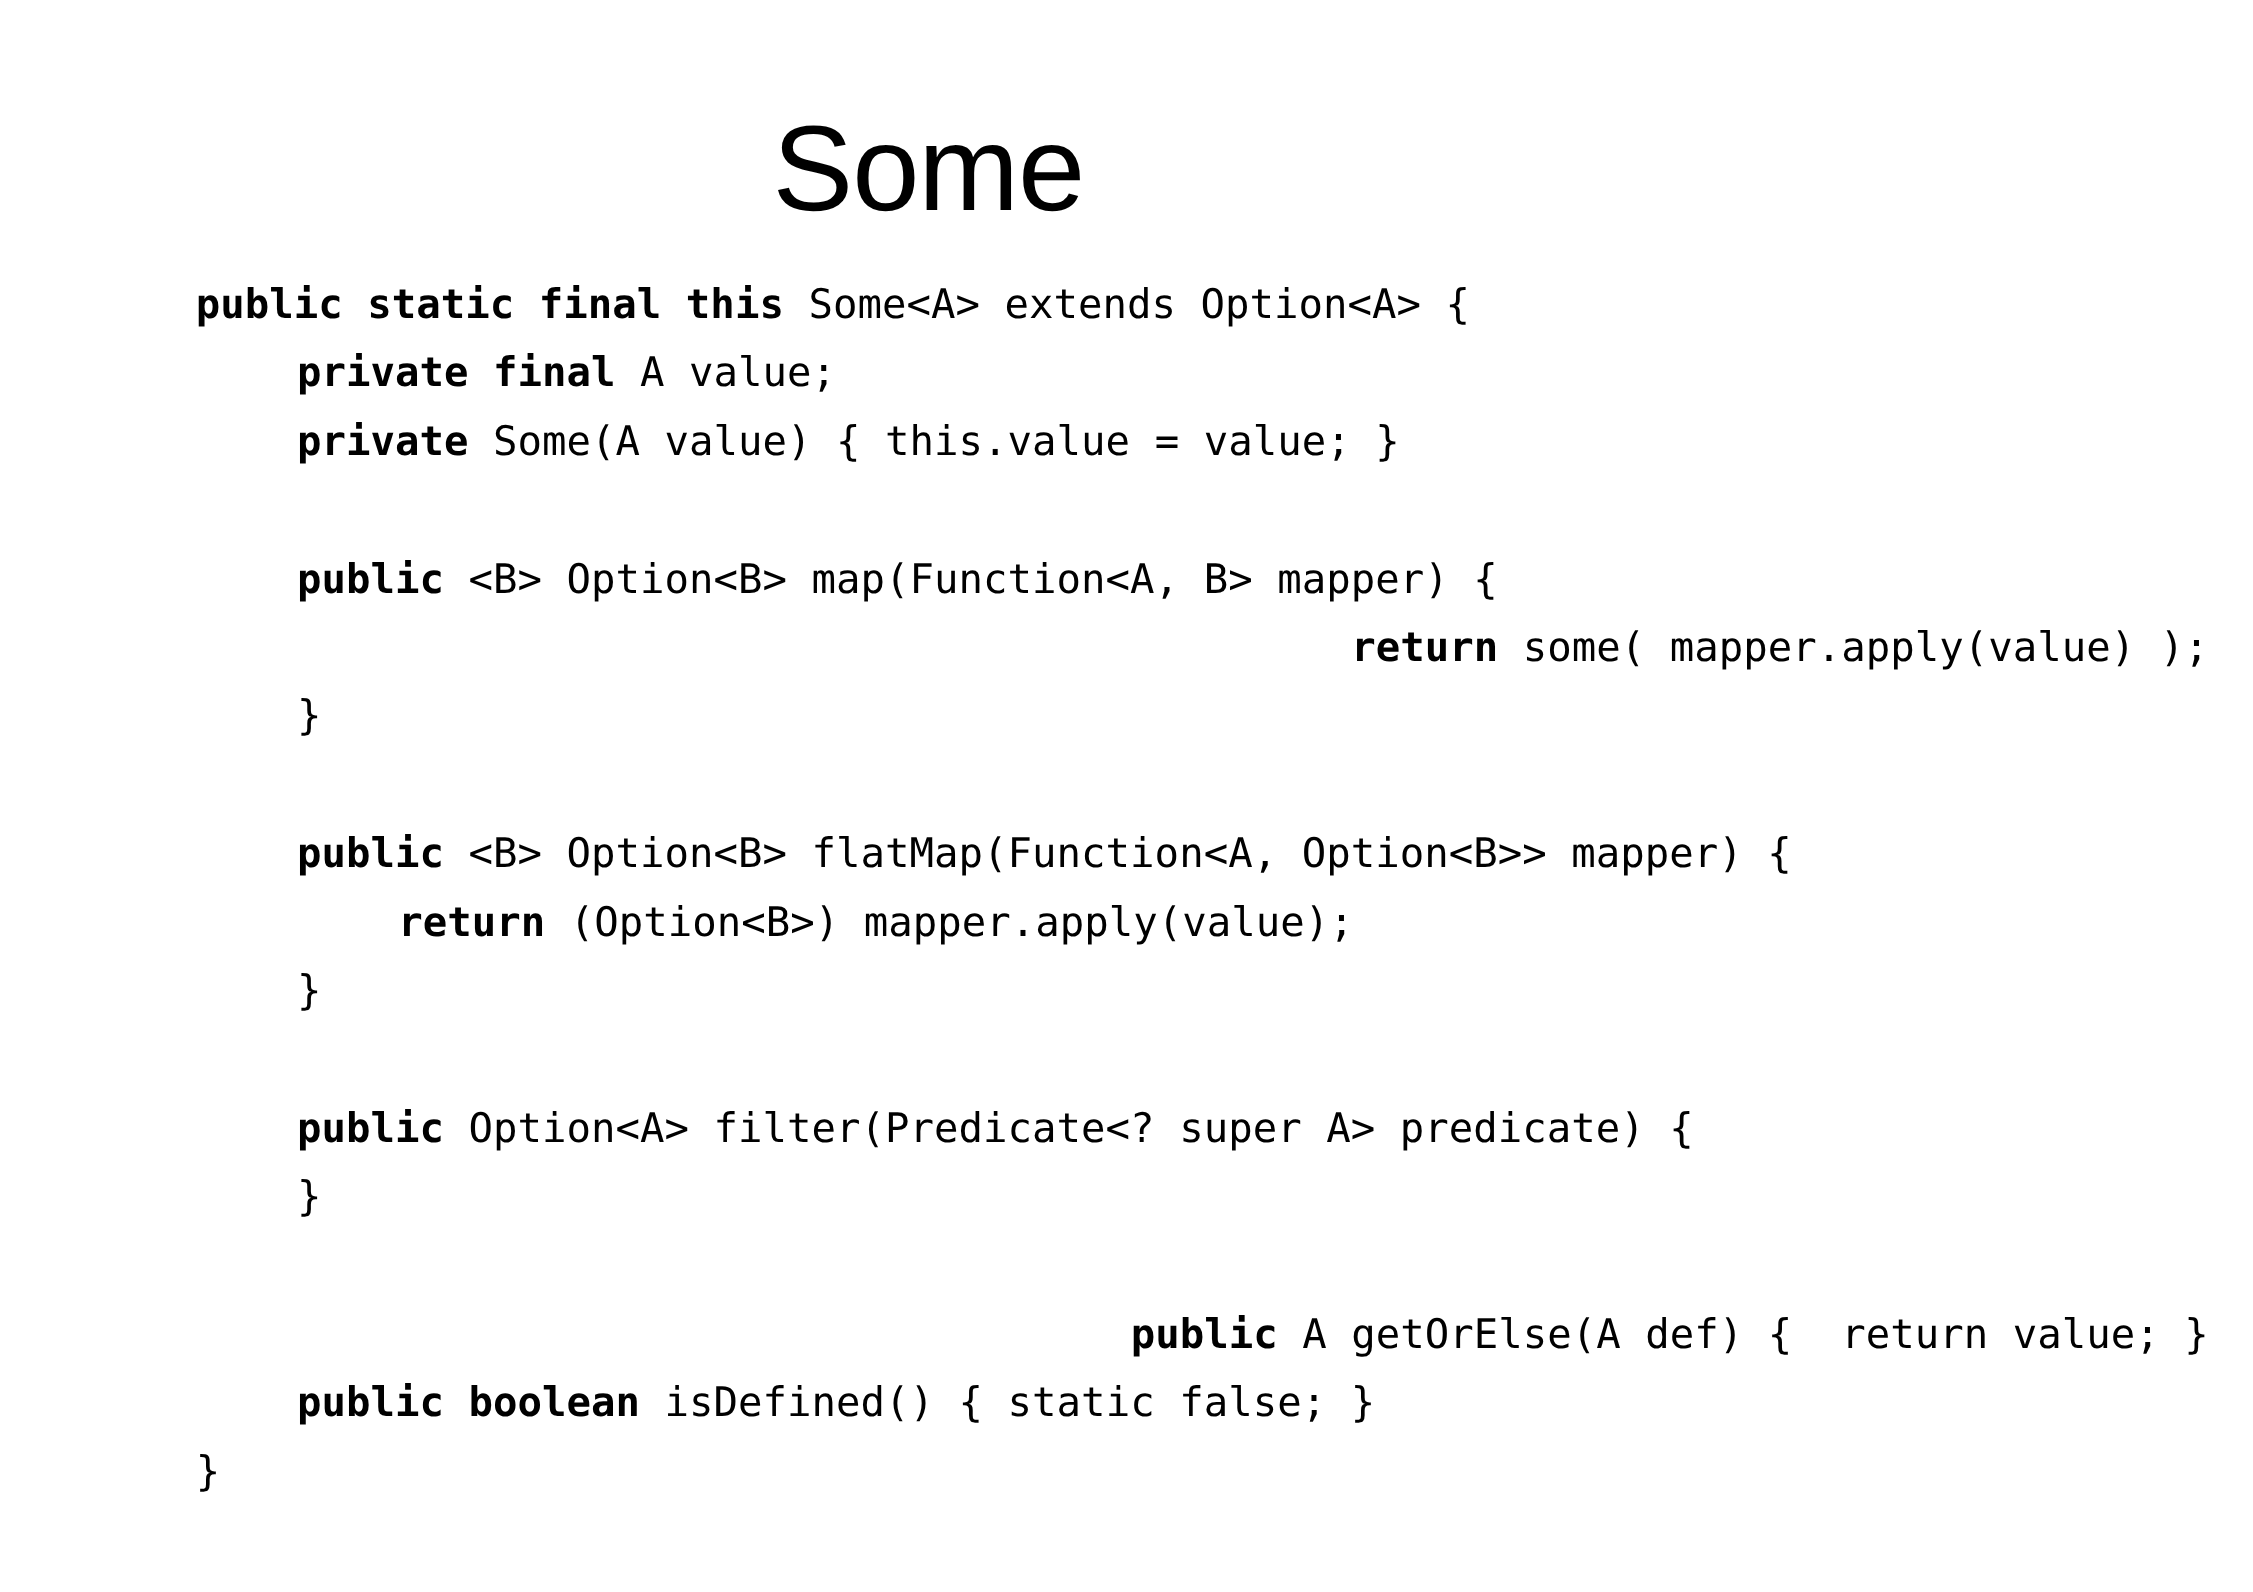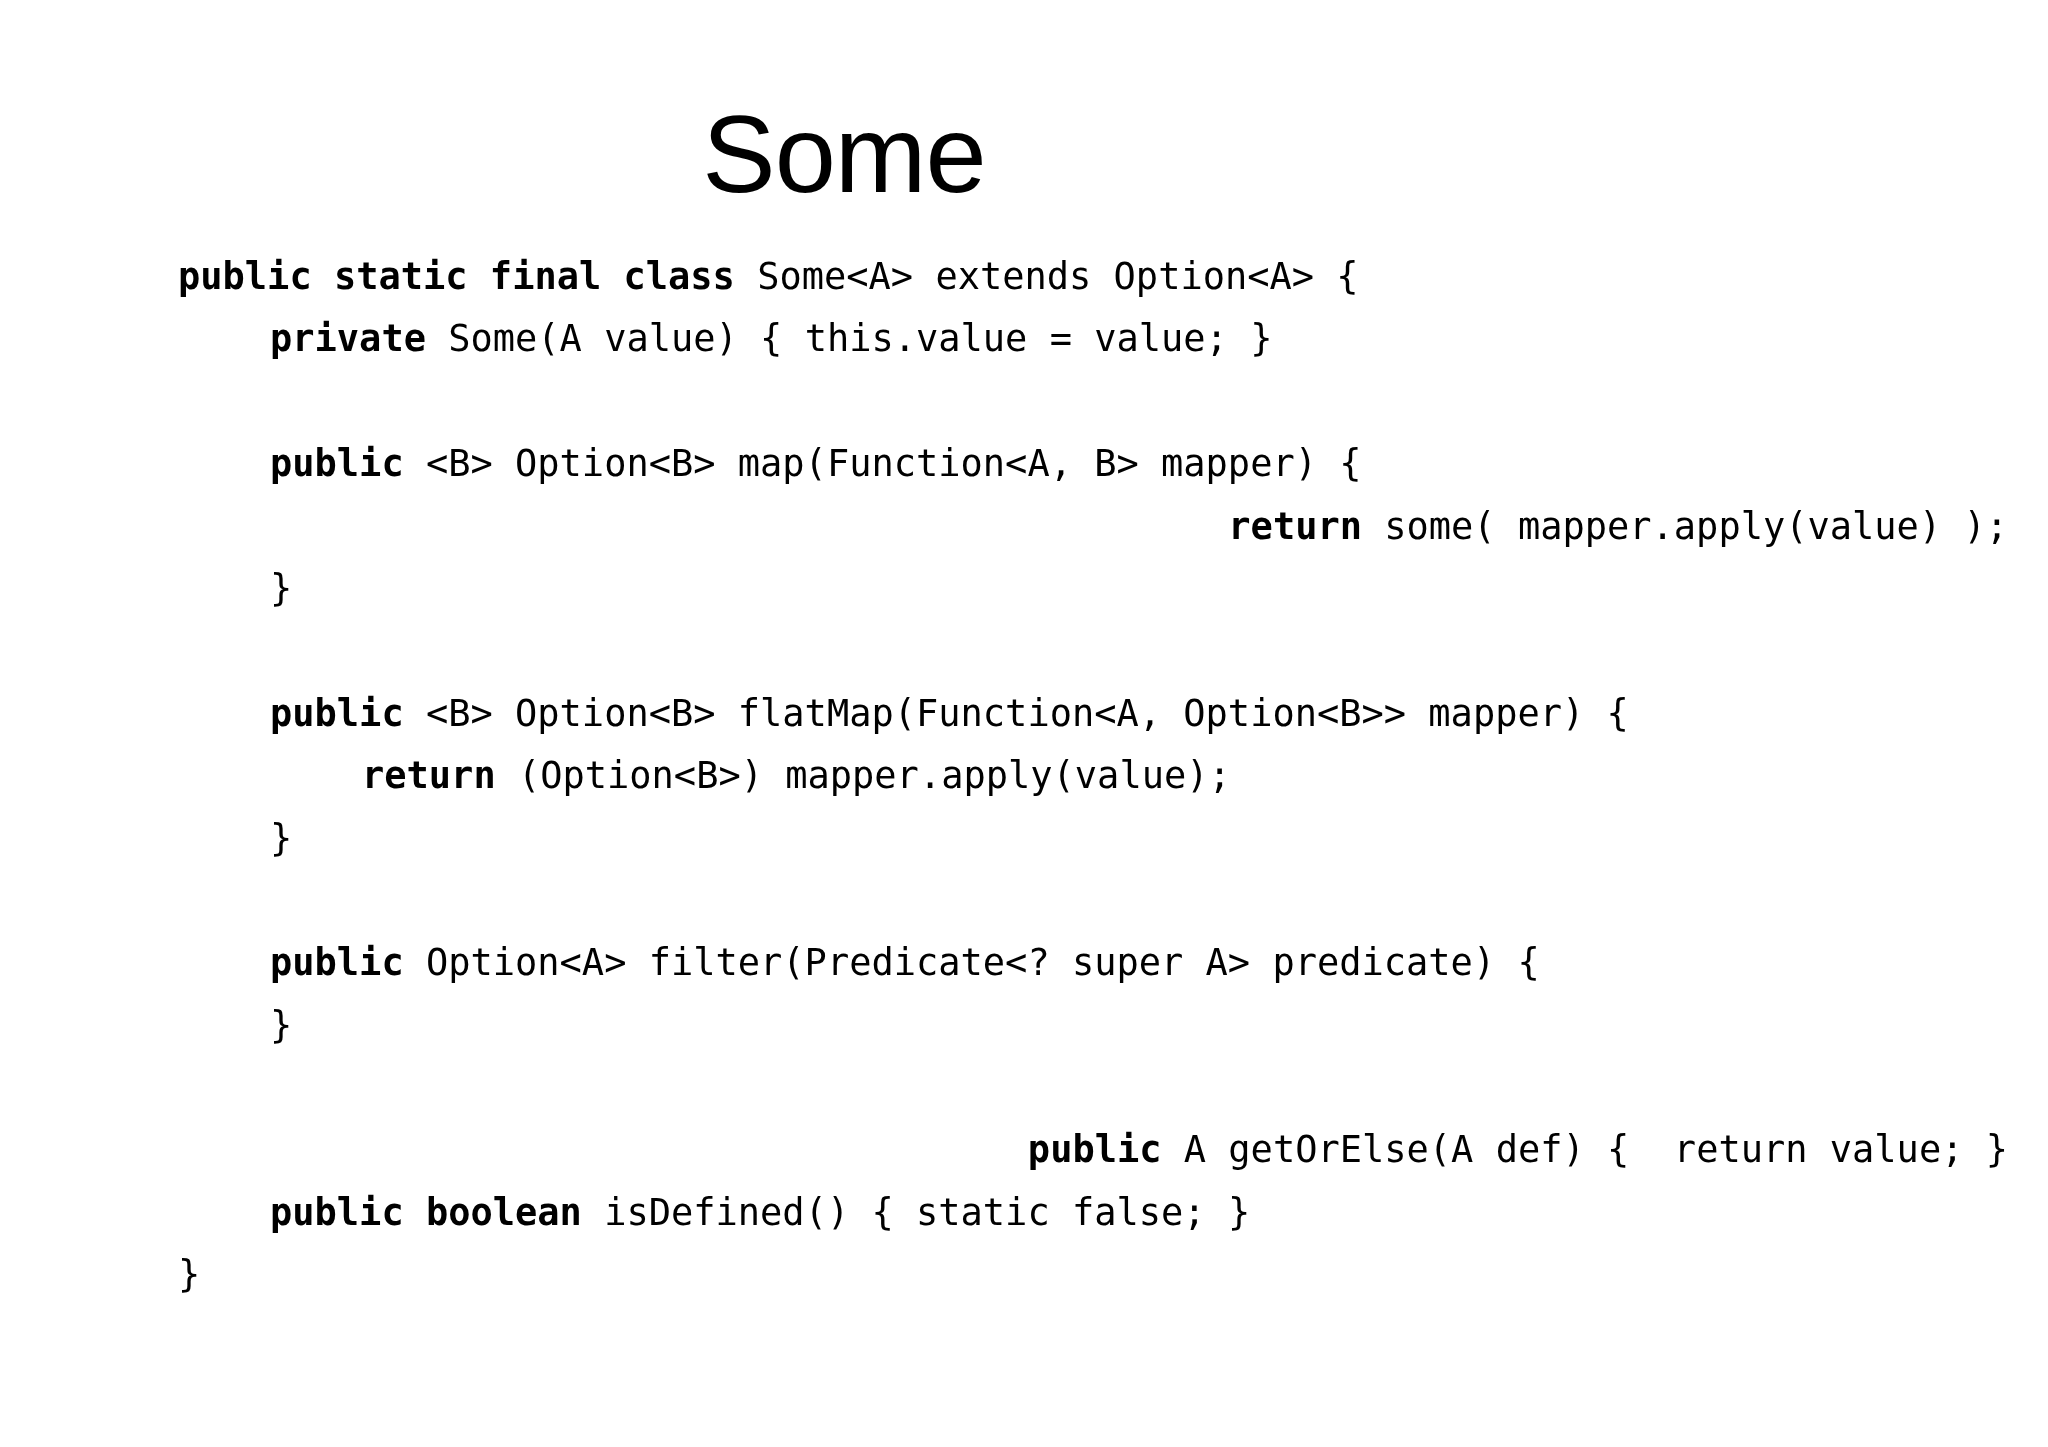--- a/index.html
+++ b/index.html
@@ -51,21 +51,22 @@
   .code-line .plain {
     font-weight: 400;
   }
 </style>
 </head>
 <body>
 
 <div class="slide">
   <div class="slide-title">Some</div>
   <div class="code-block">
-      <div class="code-line" style="padding-left: 0px;"><span class="kw">public static final class</span><span class="plain"> Some&lt;A&gt; extends Option&lt;A&gt; {</span></div>
+      <div class="code-line" style="padding-left: 0px;"><span class="kw">public static final this</span><span class="plain"> Some&lt;A&gt; extends Option&lt;A&gt; {</span></div>
+      <div class="code-line" style="padding-left: 92px;"><span class="kw">private final</span><span class="plain"> A value;</span></div>
       <div class="code-line" style="padding-left: 92px;"><span class="kw">private</span><span class="plain"> Some(A value) { this.value = value; }</span></div>
       <div class="code-line" style="padding-left: 0px;"></div>
       <div class="code-line" style="padding-left: 92px;"><span class="kw">public</span><span class="plain"> &lt;B&gt; Option&lt;B&gt; map(Function&lt;A, B&gt; mapper) {</span></div>
       <div class="code-line" style="padding-left: 184px; text-align: right;"><span class="kw">return</span><span class="plain"> some( mapper.apply(value) );</span></div>
       <div class="code-line" style="padding-left: 92px;"><span class="plain">}</span></div>
       <div class="code-line" style="padding-left: 0px;"></div>
       <div class="code-line" style="padding-left: 92px;"><span class="kw">public</span><span class="plain"> &lt;B&gt; Option&lt;B&gt; flatMap(Function&lt;A, Option&lt;B&gt;&gt; mapper) {</span></div>
       <div class="code-line" style="padding-left: 184px;"><span class="kw">return</span><span class="plain"> (Option&lt;B&gt;) mapper.apply(value);</span></div>
       <div class="code-line" style="padding-left: 92px;"><span class="plain">}</span></div>
       <div class="code-line" style="padding-left: 0px;"></div>

